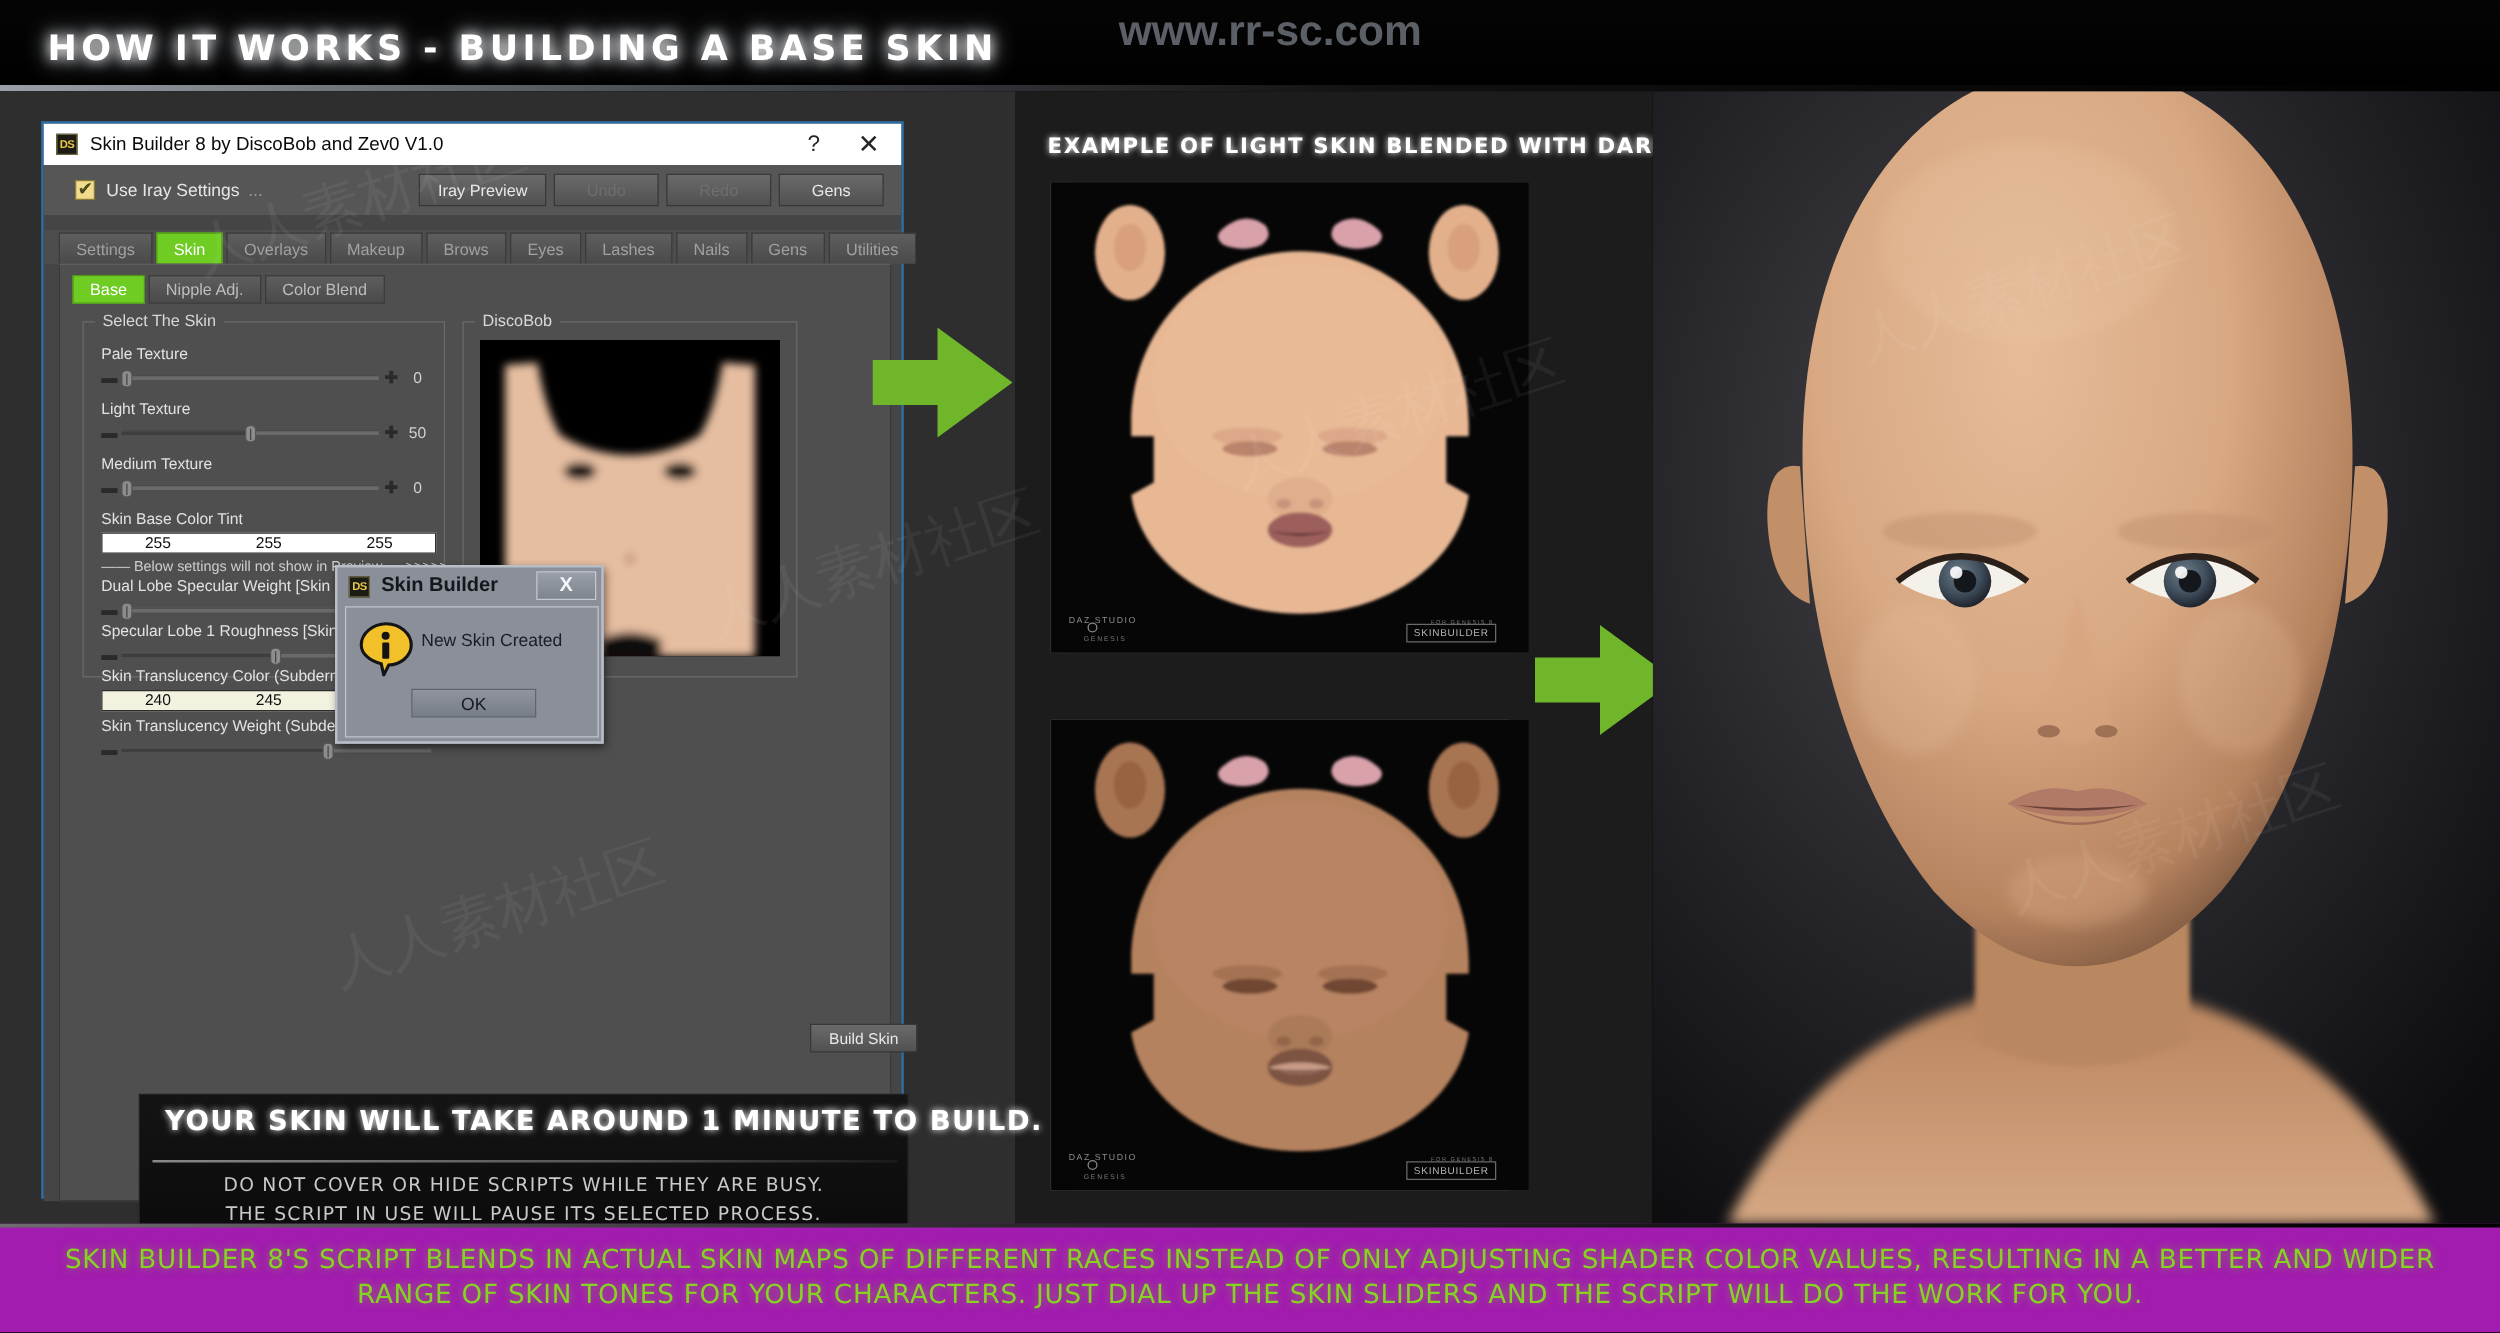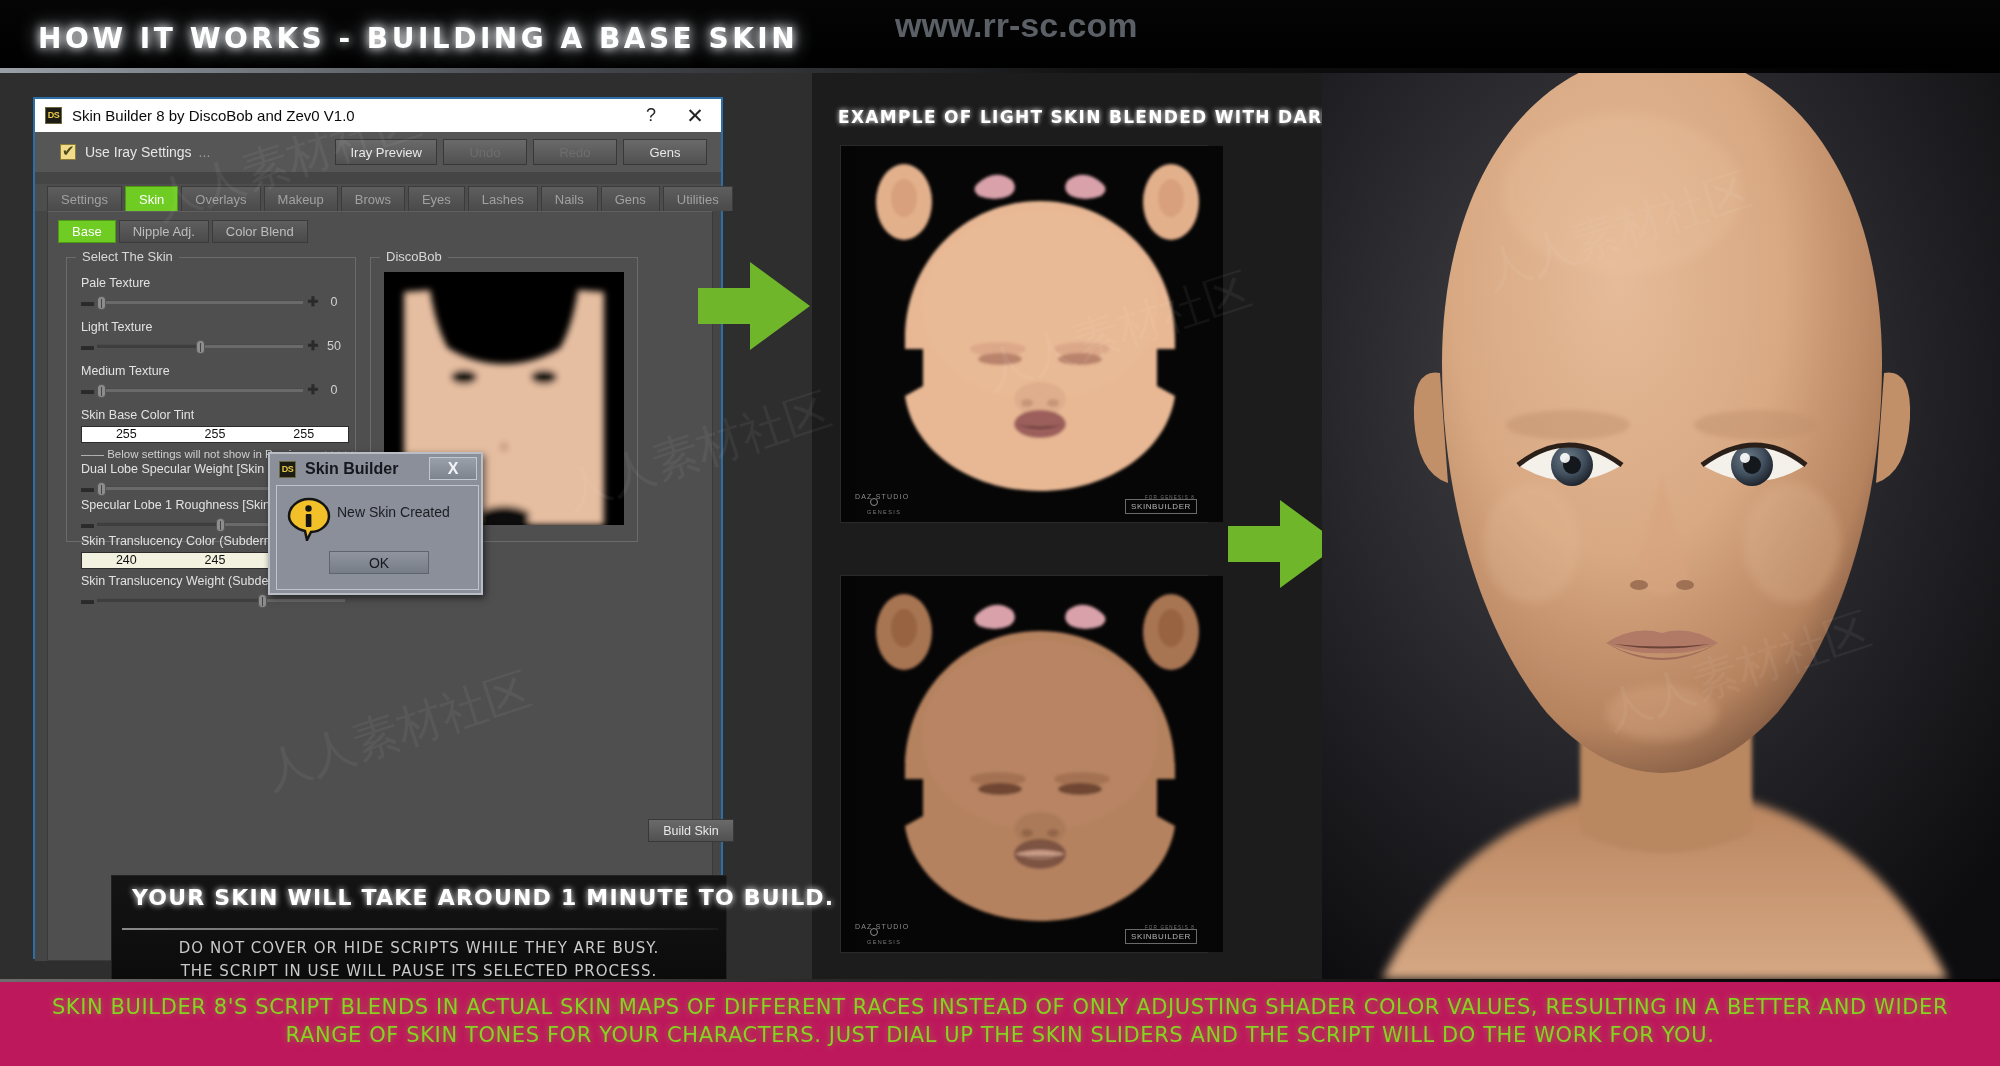--- a/index.html
+++ b/index.html
@@ -192,21 +192,21 @@
   .arrow { position:absolute; }
   .arrow-a { left:698px; top:262px; width:112px; height:88px; }
   .arrow-b { left:1228px; top:500px; width:112px; height:88px; }
 
   
   .portrait { position:absolute; left:1322px; top:73px; width:678px; height:906px;
               overflow:hidden; }
 
   
   .bottom-band { position:absolute; left:0; top:979px; width:2000px; height:87px;
-                 background:#be185d; }
+                 background:#a21caf; }
   .cap-rule { position:absolute; left:0; top:0; width:2000px; height:3px;
               background:linear-gradient(90deg,#6d6d6d 0%,#2a2a2a 40%,#000 100%); }
   .cap-line { position:absolute; left:0; width:2000px; text-align:center;
               font-family:"DejaVu Sans", sans-serif;
               font-size:21px; letter-spacing:0.6px; color:#86d322;
               text-shadow:0 0 7px rgba(120,210,30,.55); white-space:nowrap; }
   .cap1 { top:16px; }
   .cap2 { top:44px; }
 
   

